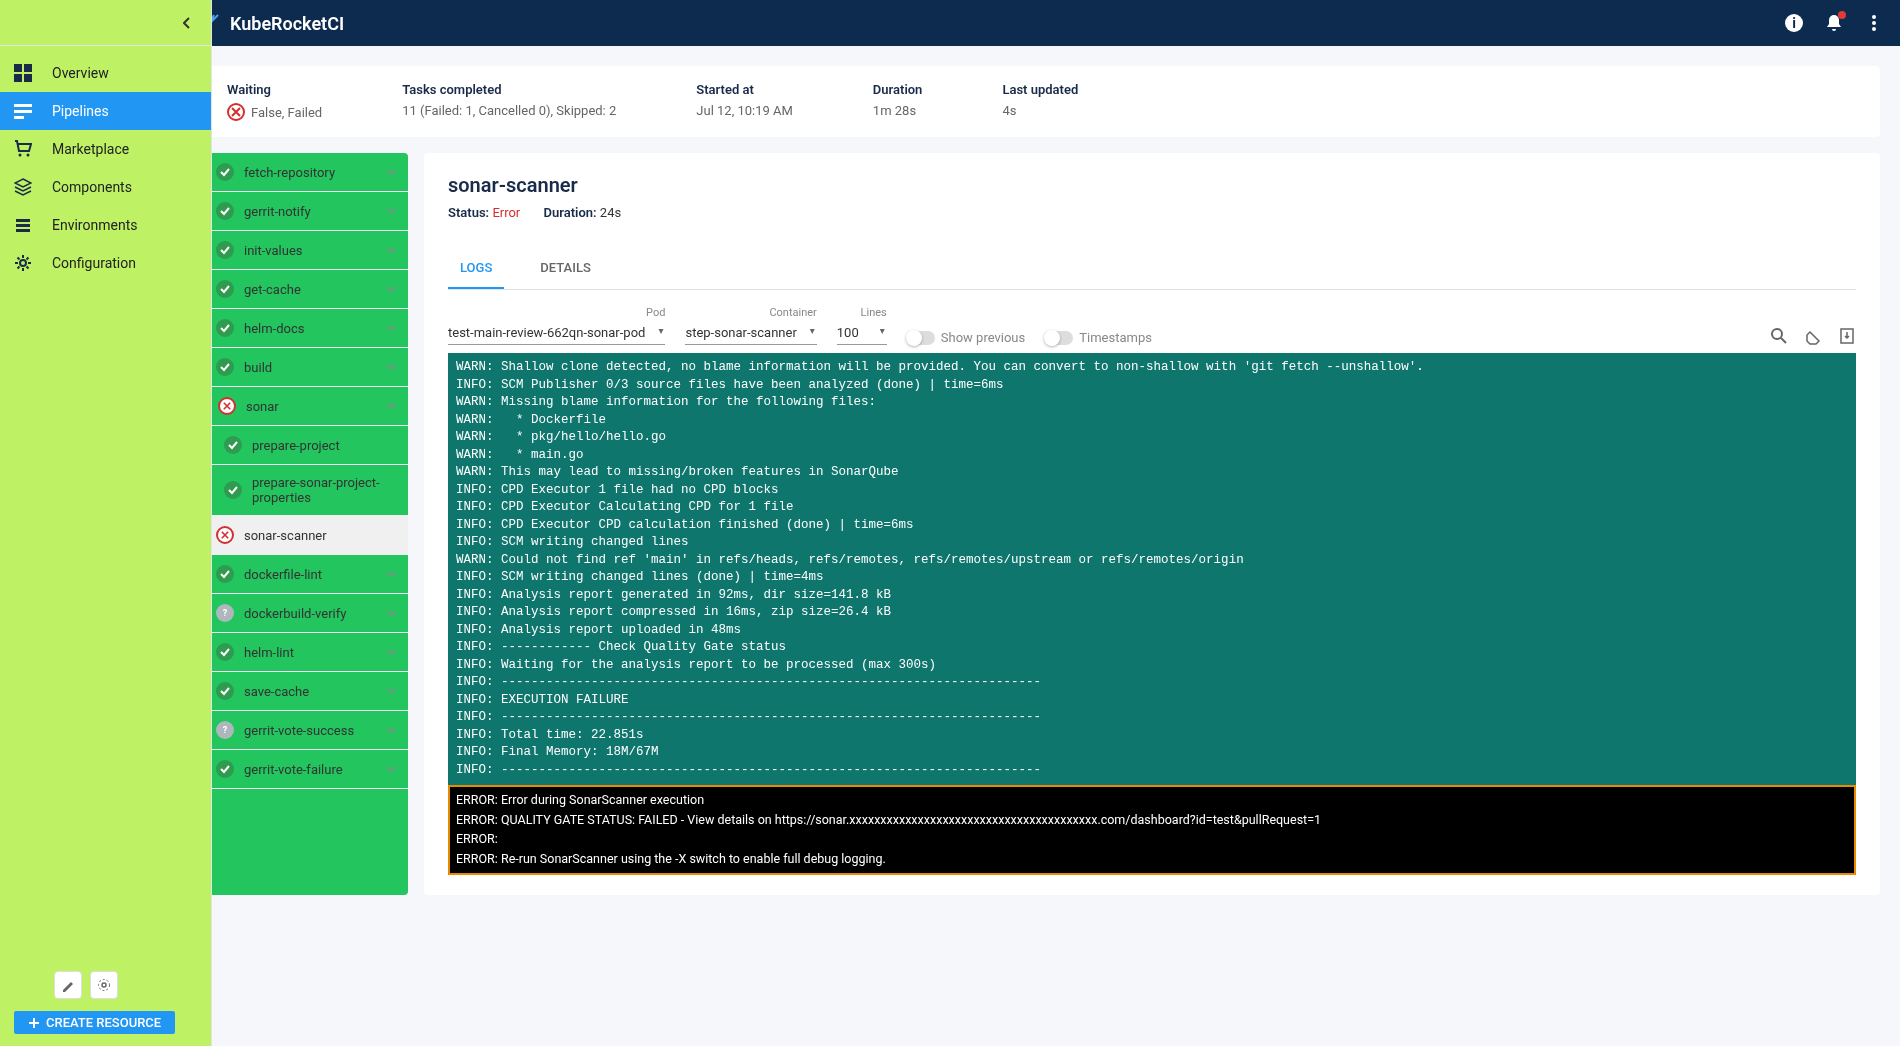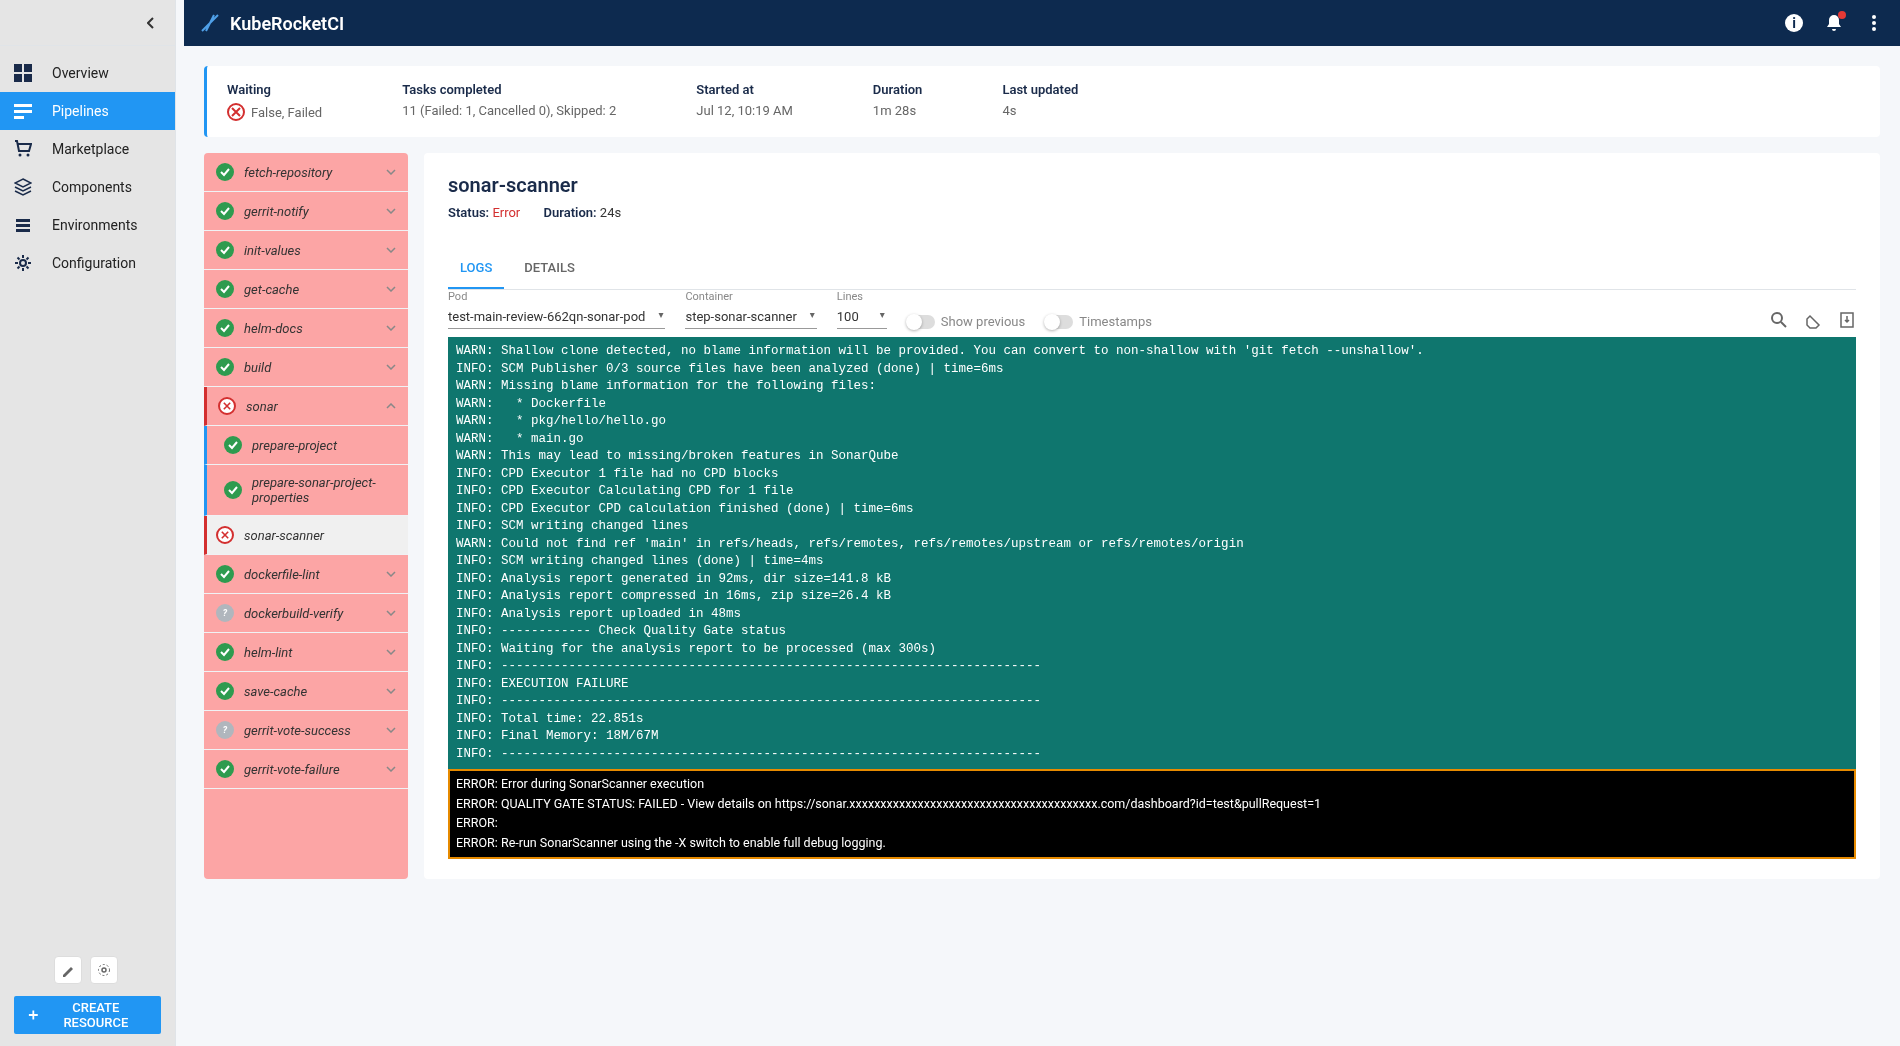--- a/index.html
+++ b/index.html
@@ -6,65 +6,65 @@
 body { background: #f5f7fa; overflow: hidden; }
 .app { display: flex; height: 100vh; }
 .topbar { position: fixed; top: 0; left: 184px; right: 0; height: 46px; background: #0d2a4f; display: flex; align-items: center; padding: 0 16px; z-index: 10; }
 .topbar-left { display: flex; align-items: center; gap: 10px; }
 .brand { color: #fff; font-size: 18px; font-weight: 600; }
 .brand-icon { width: 20px; height: 20px; }
 .topbar-right { margin-left: auto; display: flex; align-items: center; gap: 20px; }
 .topbar-icon { width: 20px; height: 20px; color: #fff; cursor: pointer; position: relative; }
 .notif-dot { position: absolute; top: -2px; right: -2px; width: 8px; height: 8px; background: #e53935; border-radius: 50%; }
 
-.sidebar { width: 176px; background: #e5e5e5; border-right: 1px solid #e0e4e8; display: flex; flex-direction: column; position: fixed; top: 0; bottom: 0; left: 0; z-index: 20; }
+.sidebar { width: 212px; background: #bef264; border-right: 1px solid #e0e4e8; display: flex; flex-direction: column; position: fixed; top: 0; bottom: 0; left: 0; z-index: 20; }
 .sidebar-toggle { height: 46px; display: flex; align-items: center; justify-content: flex-end; padding-right: 20px; border-bottom: 1px solid #e0e4e8; cursor: pointer; }
 .sidebar-nav { flex: 1; padding-top: 8px; }
 .nav-item { display: flex; align-items: center; gap: 20px; padding: 10px 14px; font-size: 14px; color: #222; cursor: pointer; }
 .nav-item.active { background: #2196f3; color: #fff; }
 .nav-icon { width: 18px; height: 18px; flex-shrink: 0; }
 .sidebar-footer { padding: 12px 14px; }
 .footer-icons { display: flex; gap: 8px; margin-bottom: 12px; margin-left: 40px; }
 .footer-icon-btn { width: 28px; height: 28px; border: 1px solid #ddd; border-radius: 4px; display: flex; align-items: center; justify-content: center; background: #fff; cursor: pointer; }
 .create-btn { background: #2196f3; color: #fff; border: none; padding: 4px 14px; font-size: 13px; font-weight: 500; display: flex; align-items: center; gap: 6px; cursor: pointer; border-radius: 2px; }
 
 .main { margin-left: 184px; margin-top: 46px; padding: 20px; width: calc(100% - 184px); height: calc(100vh - 46px); overflow-y: auto; }
 
 .status-card { background: #fff; border-radius: 4px; border-left: 3px solid #2196f3; padding: 16px 20px; display: flex; gap: 80px; margin-bottom: 16px; }
 .status-col { display: flex; flex-direction: column; gap: 6px; }
 .status-label { font-size: 13px; font-weight: 600; color: #1a2b4a; }
 .status-value { font-size: 13px; color: #666; display: flex; align-items: center; gap: 6px; }
 
 .content-row { display: flex; gap: 16px; }
-.tasks-panel { width: 204px; background: #fca5a5; border-radius: 4px; font-style: italic; }
+.tasks-panel { width: 204px; background: #22c55e; border-radius: 4px; }
 .task-item { display: flex; align-items: center; padding: 10px 12px; border-bottom: 1px solid #f0f2f5; font-size: 13px; color: #333; cursor: pointer; gap: 10px; }
 .task-item.nested { padding-left: 20px; }
 .task-item.selected { background: #f0f0f0; border-left: 3px solid #d32f2f; padding-left: 9px; }
 .task-item.sonar-parent { border-left: 3px solid #d32f2f; padding-left: 11px; }
 .task-item.sonar-child { border-left: 3px solid #2196f3; padding-left: 17px; }
 .task-status { width: 18px; height: 18px; border-radius: 50%; flex-shrink: 0; display: flex; align-items: center; justify-content: center; }
 .task-status.success { background: #2e9b4f; }
 .task-status.error { border: 2px solid #d32f2f; background: #fff; }
 .task-status.pending { background: #b0b6bd; }
 .task-name { flex: 1; }
 .task-chevron { color: #888; }
 
 .detail-panel { flex: 1; background: #fff; border-radius: 4px; padding: 20px 24px; overflow: hidden; }
 .detail-title { font-size: 20px; font-weight: 600; color: #1a2b4a; margin-bottom: 8px; }
 .detail-meta { font-size: 13px; color: #333; margin-bottom: 32px; }
 .detail-meta span.label { font-weight: 600; color: #1a2b4a; }
 .detail-meta span.err { color: #d32f2f; }
 .detail-meta-group { margin-right: 20px; }
 
-.tabs { display: flex; gap: 8px; border-bottom: 1px solid #e0e4e8; }
+.tabs { display: flex; gap: 24px; border-bottom: 1px solid #e0e4e8; margin-bottom: 16px; }
 .tab { padding: 8px 12px 12px; font-size: 13px; font-weight: 500; color: #666; cursor: pointer; border-bottom: 2px solid transparent; }
 .tab.active { color: #2196f3; border-bottom-color: #2196f3; }
 
 .log-controls { display: flex; gap: 20px; align-items: flex-end; margin-bottom: 8px; }
-.log-select { display: flex; flex-direction: column; gap: 2px; }
+.log-select { display: flex; flex-direction: column; gap: 2px; align-items: flex-end; }
 .log-select label { font-size: 11px; color: #888; }
 .log-select-val { font-size: 13px; color: #333; border-bottom: 1px solid #999; padding: 4px 20px 4px 0; cursor: pointer; position: relative; }
 .log-select-val::after { content: "▾"; position: absolute; right: 2px; color: #666; font-size: 10px; }
 .toggle-group { display: flex; align-items: center; gap: 6px; font-size: 13px; color: #888; }
 .toggle { width: 28px; height: 14px; background: #ddd; border-radius: 7px; position: relative; cursor: pointer; }
 .toggle::after { content: ""; position: absolute; width: 16px; height: 16px; background: #fff; border-radius: 50%; top: -1px; left: -1px; box-shadow: 0 1px 3px rgba(0,0,0,0.3); }
 .log-actions { margin-left: auto; display: flex; gap: 16px; }
 .log-action-icon { width: 18px; height: 18px; color: #666; cursor: pointer; }
 
 .console { background: #0f766e; color: #fff; font-family: "Courier New", monospace; font-size: 12.5px; line-height: 1.4; padding: 6px 8px; white-space: pre; overflow-x: auto; }

